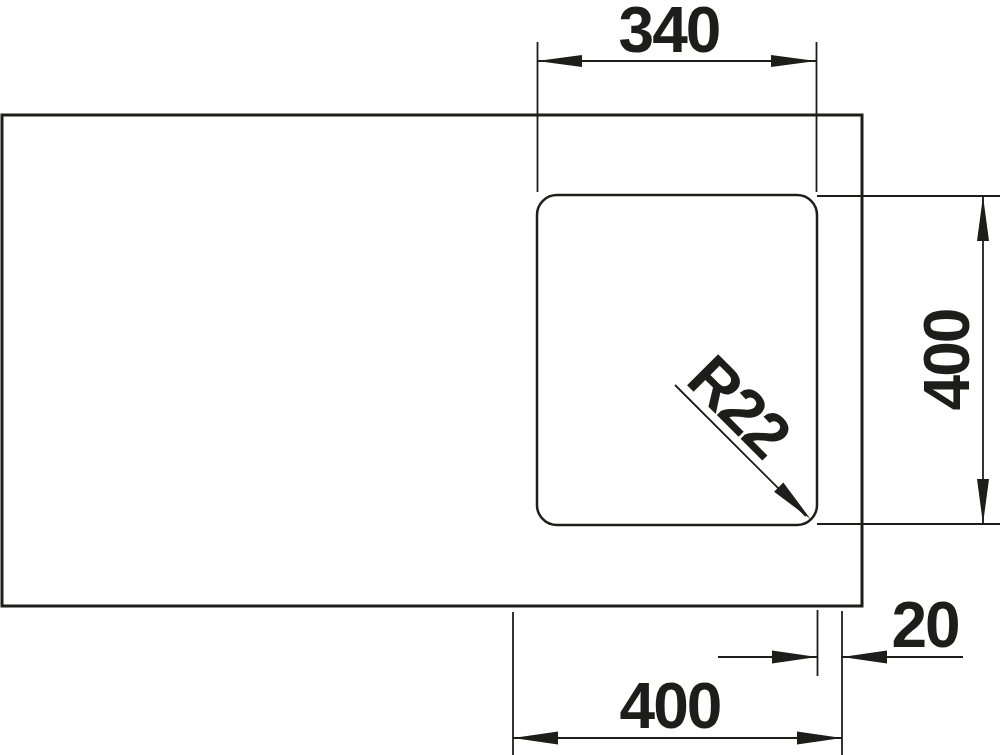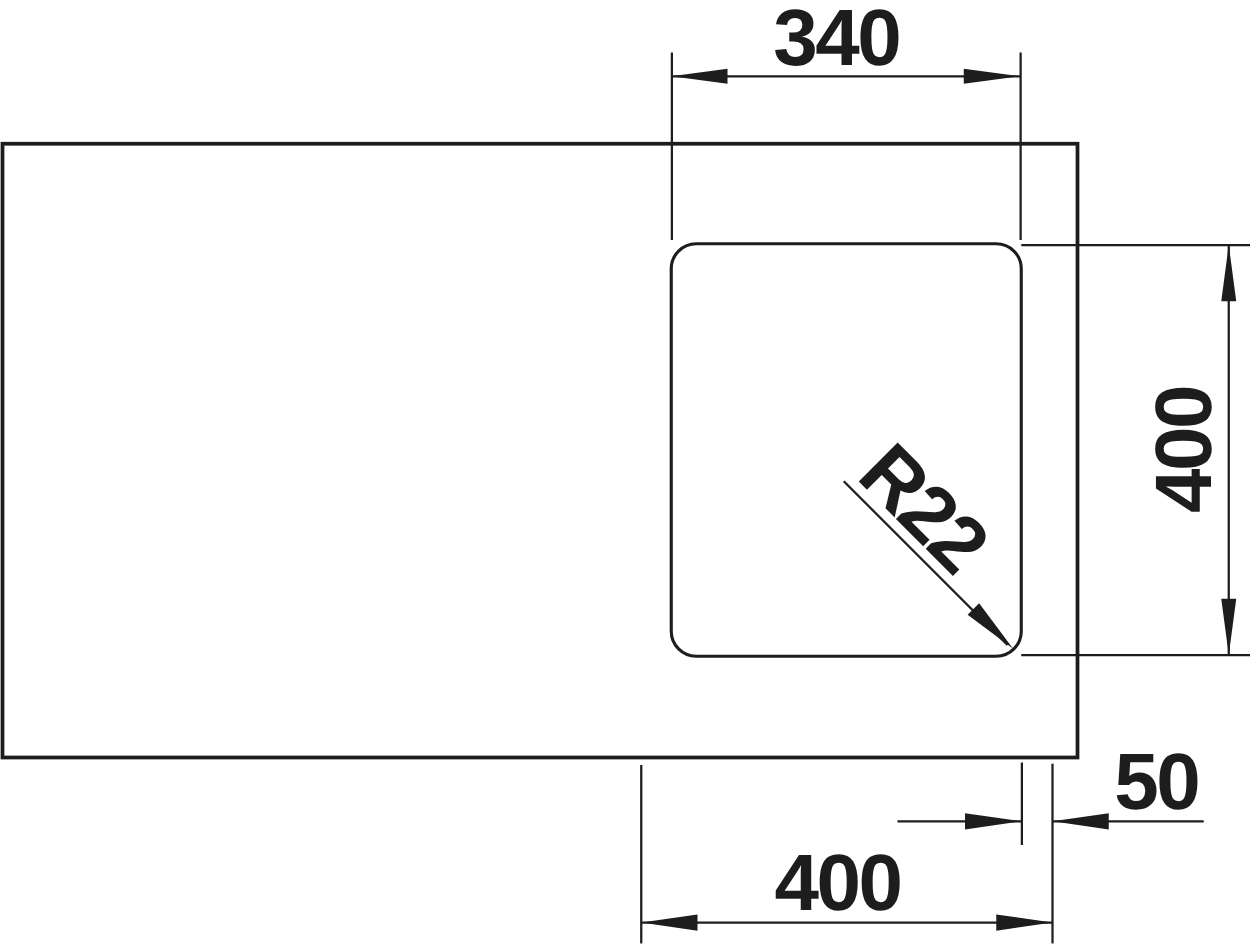--- a/index.html
+++ b/index.html
@@ -96,17 +96,17 @@
       <polygon class="arrow" points="842,738 797,731.5 797,744.5"></polygon>
     </g>
   </svg>
 
   <div class="dim-label" style="left:669px; top:27px;">340</div>
 
   <div class="dim-label rot-ccw90" style="left:944px; top:360px;">400</div>
 
   <div class="dim-label rot-cw45" style="left:741px; top:404px;">R22</div>
 
-  <div class="dim-label" style="left:925px; top:622px;">50</div>
+  <div class="dim-label" style="left:925px; top:622px;">20</div>
 
   <div class="dim-label" style="left:670px; top:703px;">400</div>
 
 </div>
 
 </body></html>

